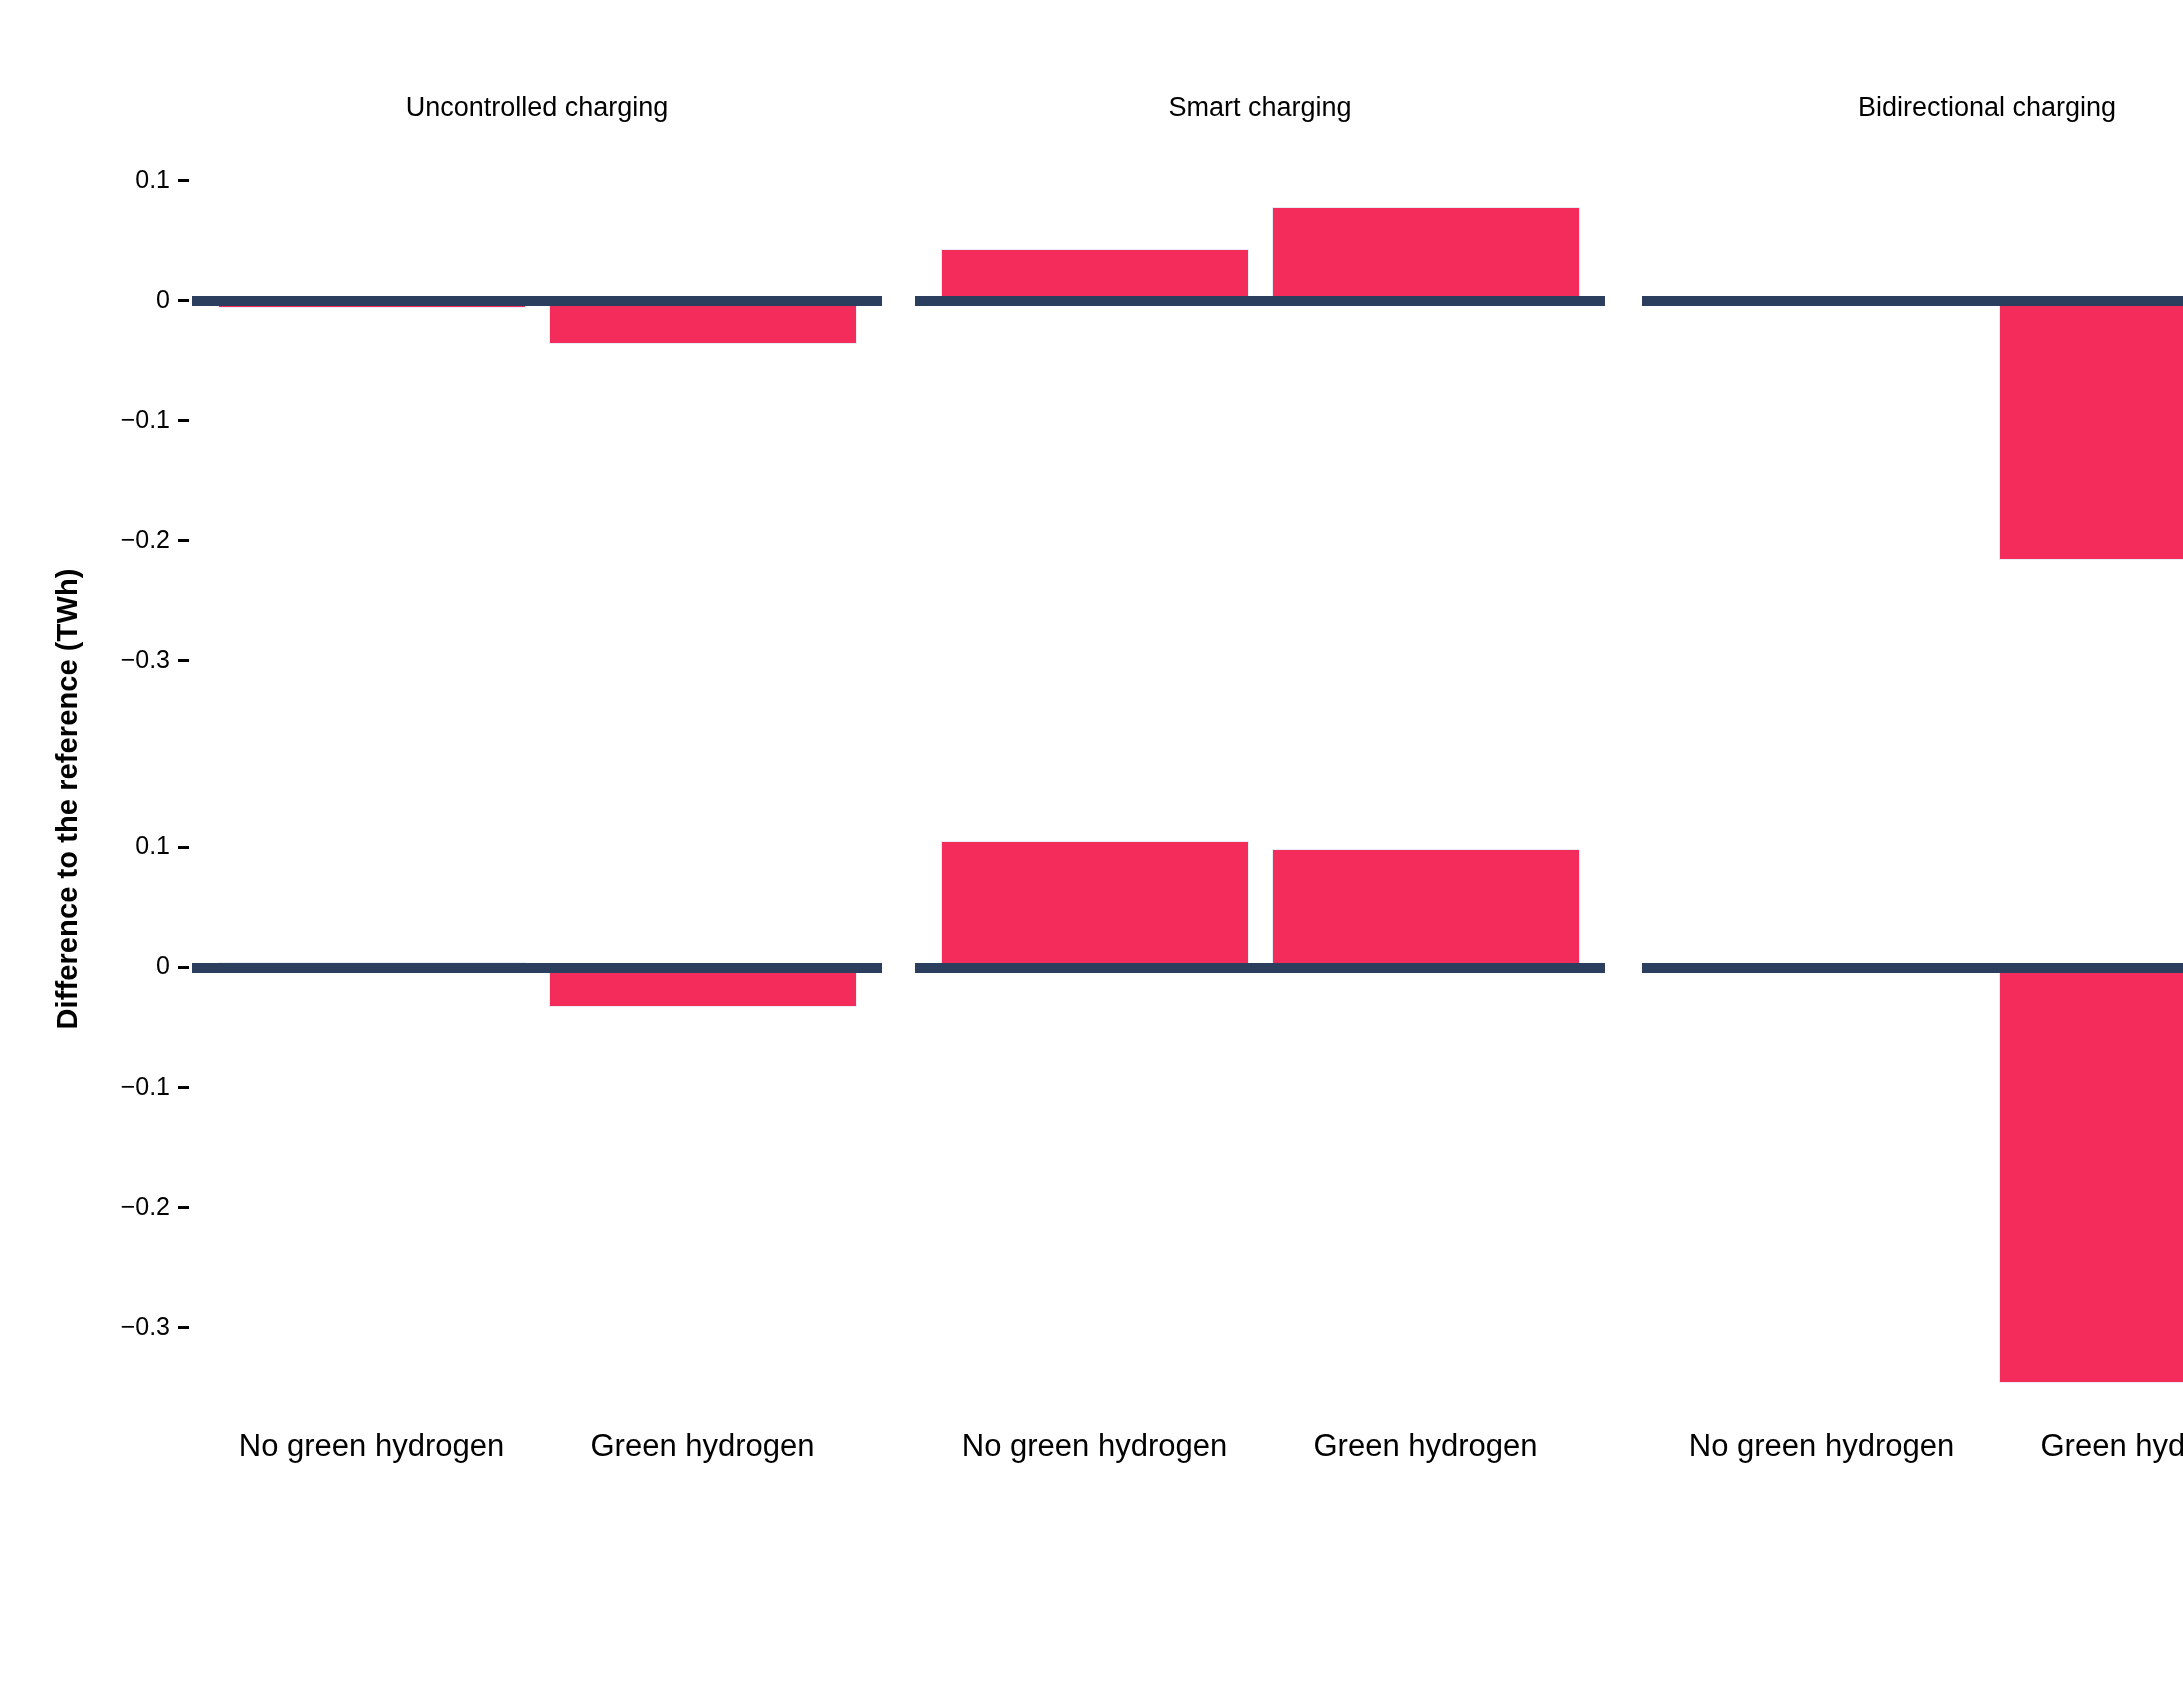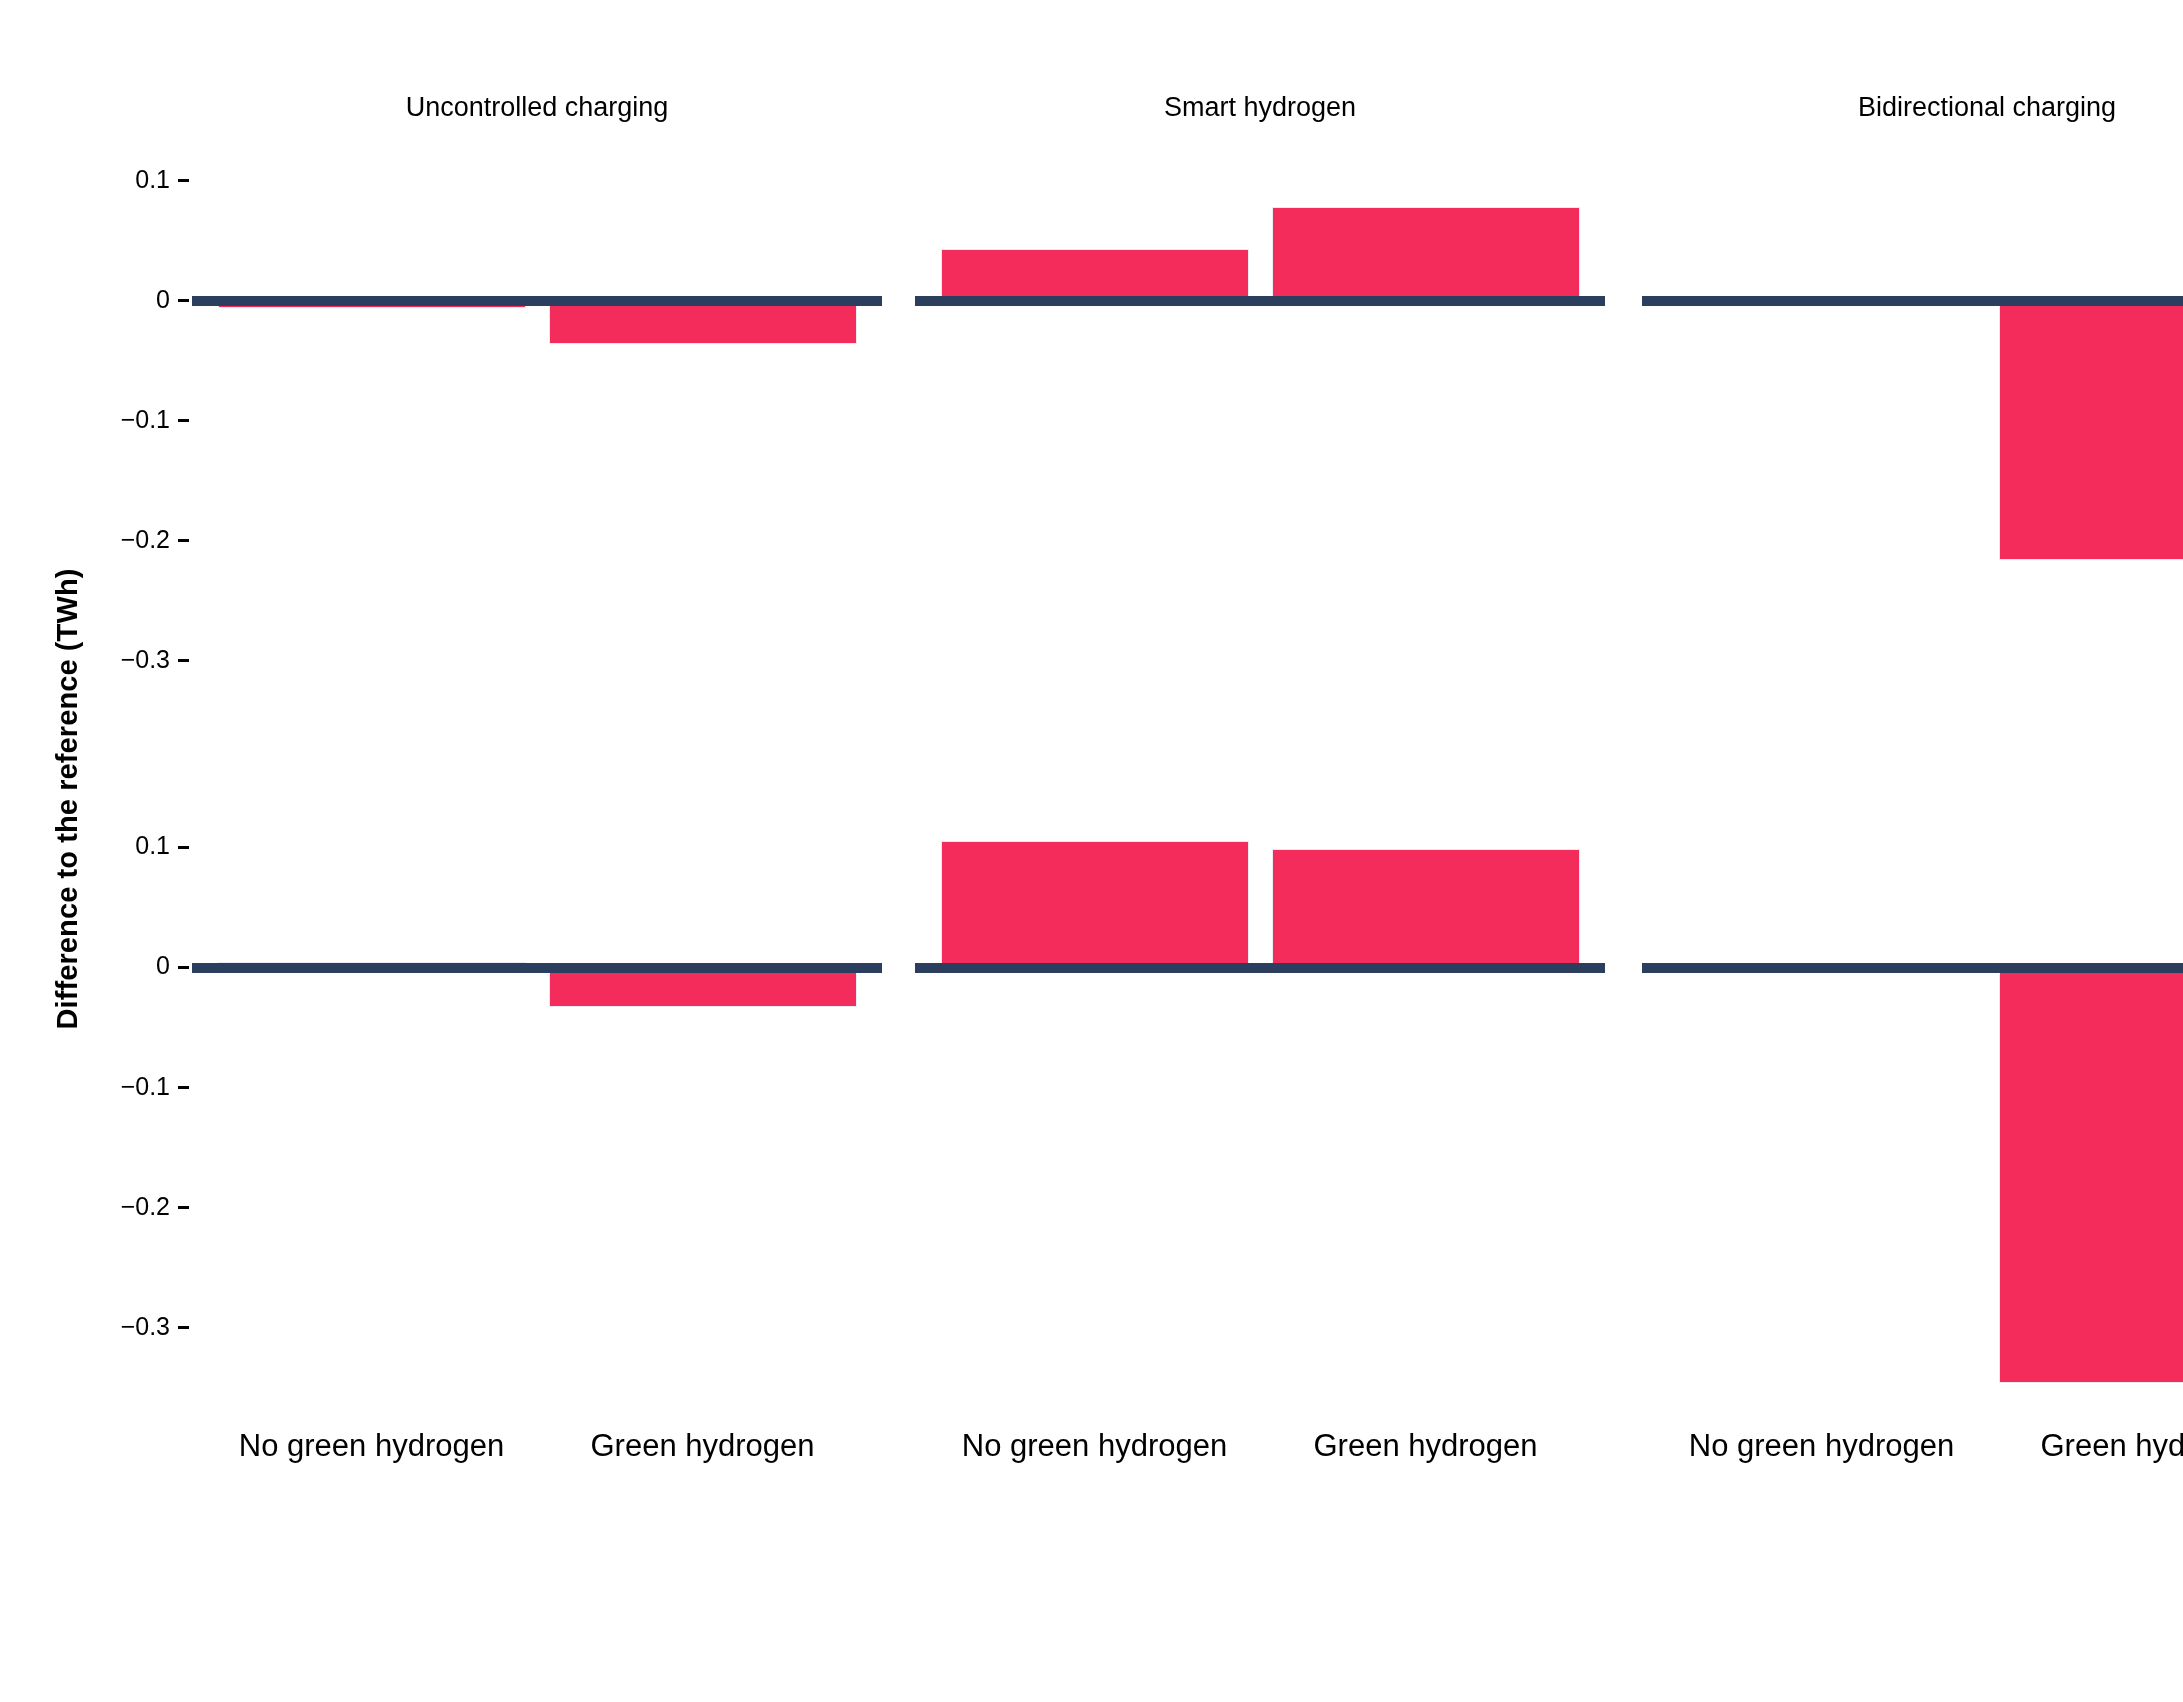--- a/index.html
+++ b/index.html
@@ -98,21 +98,21 @@
   }
 </style>
 </head>
 <body>
 
 <div id="root">
 
   <div class="y-axis-title">Difference to the reference (TWh)</div>
 
   <div class="col-strip" id="col-strip-0" style="left: 192px; width: 690px; top: 83px;">Uncontrolled charging</div>
-  <div class="col-strip" id="col-strip-1" style="left: 915px; width: 690px; top: 83px;">Smart hydrogen</div>
+  <div class="col-strip" id="col-strip-1" style="left: 915px; width: 690px; top: 83px;">Smart charging</div>
   <div class="col-strip" id="col-strip-2" style="left: 1642px; width: 690px; top: 83px;">Bidirectional charging</div>
 
   <div id="plot-layer">
       <div class="ytick-label" style="left: 74px; top: 165px;">0.1</div>
       <div class="ytick-mark" style="left: 178px; top: 179px;"></div>
       <div class="ytick-label" style="left: 74px; top: 285px;">0</div>
       <div class="ytick-mark" style="left: 178px; top: 299px;"></div>
       <div class="ytick-label" style="left: 74px; top: 405px;">−0.1</div>
       <div class="ytick-mark" style="left: 178px; top: 419px;"></div>
       <div class="ytick-label" style="left: 74px; top: 525px;">−0.2</div>

